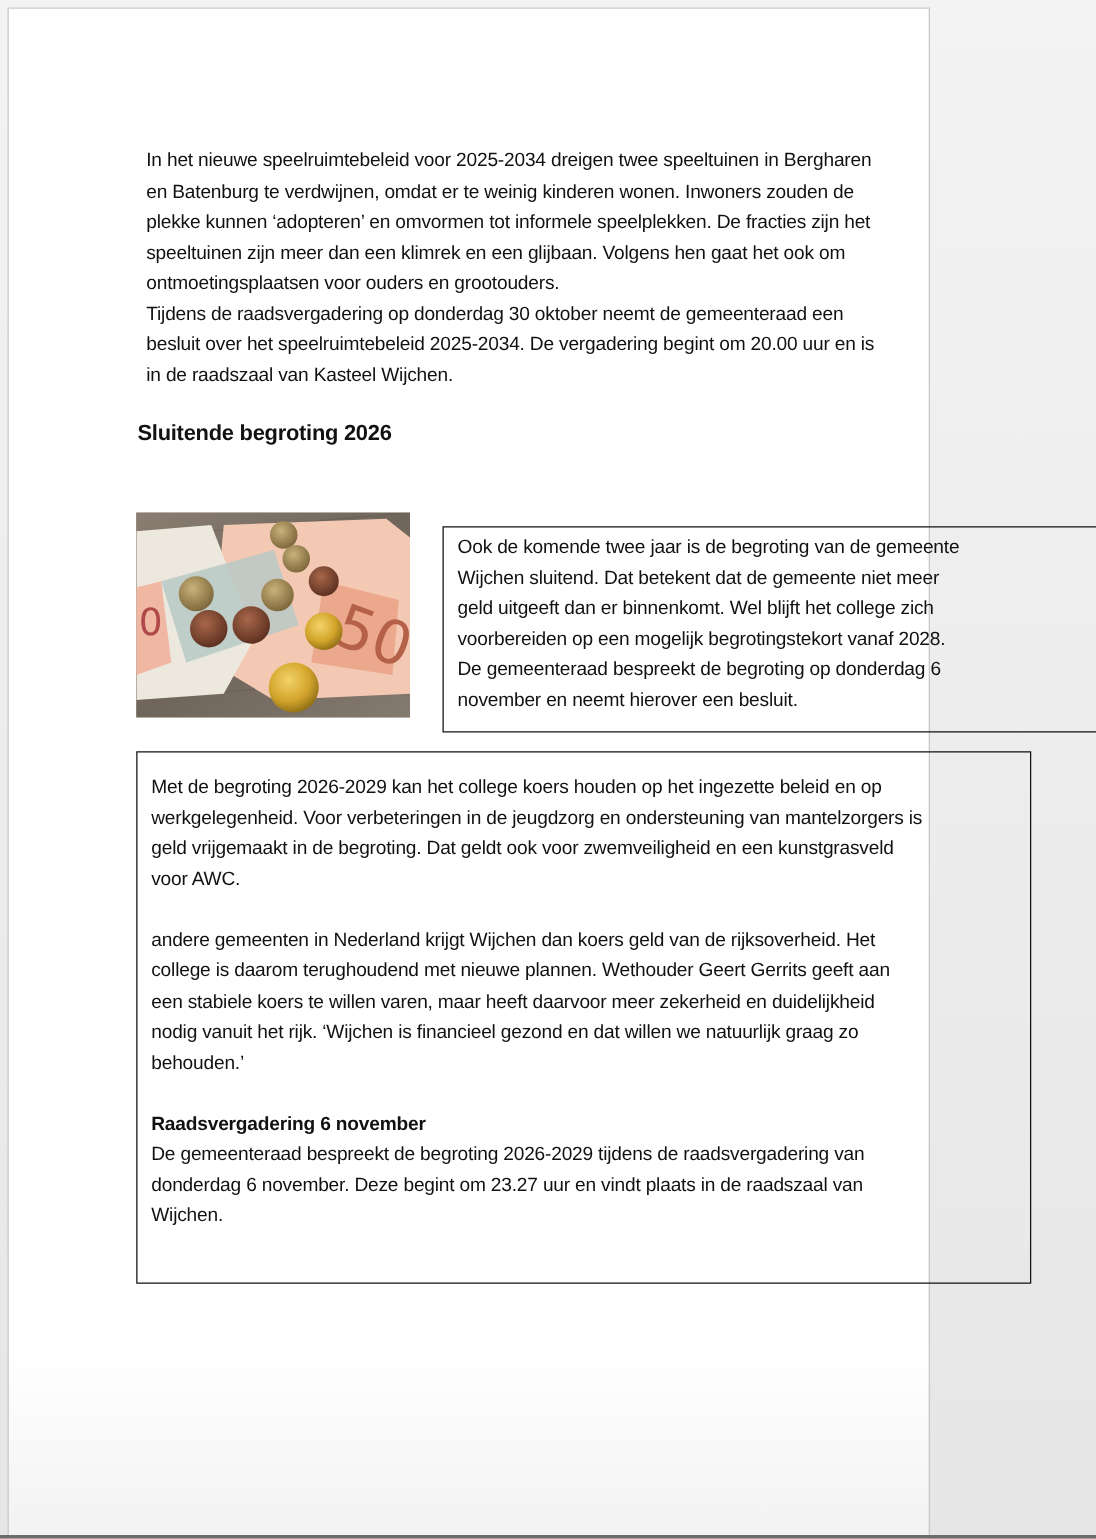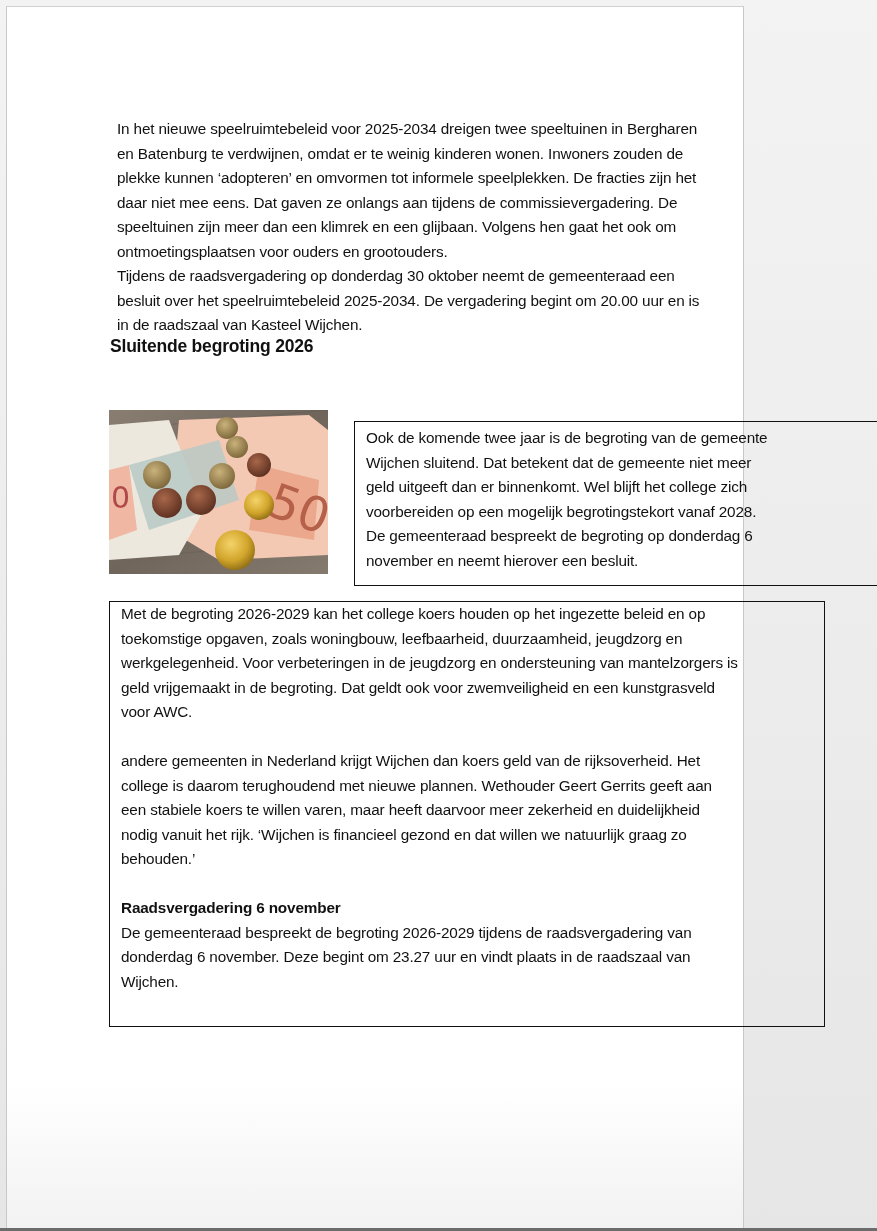--- a/index.html
+++ b/index.html
@@ -30,36 +30,35 @@
   .photo {
     position: absolute; left: 109px; top: 410px; width: 219px; height: 164px;
     overflow: hidden; background: #7d7266;
   }
   .box1 {
     position: absolute; left: 354px; top: 409px; width: 564px; height: 165px;
     border: 1px solid #111; box-sizing: border-box; padding: 4px 10px 0 11px; margin-top: 12px;
   }
   .box2 {
     position: absolute; left: 109px; top: 601px; width: 716px; height: 426px;
-    border: 1px solid #111; box-sizing: border-box; padding: 0 10px 0 11px;
+    border: 1px solid #111; box-sizing: border-box; padding: 16px 10px 0 11px;
   }
   .line { white-space: nowrap; font-size: 15.3px; line-height: 24.5px; letter-spacing: -0.15px; }
   .blank { height: 24.5px; }
   .bold { font-weight: bold; }
   .ital { }
 </style>
 </head>
 <body>
 
 <div class="page">
   <div class="p intro">
     <div>In het nieuwe speelruimtebeleid voor 2025-2034 dreigen twee speeltuinen in Bergharen</div>
     <div>en Batenburg te verdwijnen, omdat er te weinig kinderen wonen. Inwoners zouden de</div>
     <div>plekke kunnen ‘adopteren’ en omvormen tot informele speelplekken. De fracties zijn het</div>
-    <div>daar niet mee eens. Dat gaven ze onlangs aan tijdens de commissievergadering. De</div>
     <div>speeltuinen zijn meer dan een klimrek en een glijbaan. Volgens hen gaat het ook om</div>
     <div>ontmoetingsplaatsen voor ouders en grootouders.</div>
     <div>Tijdens de raadsvergadering op donderdag 30 oktober neemt de gemeenteraad een</div>
     <div>besluit over het speelruimtebeleid 2025-2034. De vergadering begint om 20.00 uur en is</div>
     <div>in de raadszaal van Kasteel Wijchen.</div>
   </div>
 </div>
 
 <h2 class="heading">Sluitende begroting 2026</h2>
 
@@ -116,21 +115,20 @@
   <div class="line">Wijchen sluitend. Dat betekent dat de gemeente niet meer</div>
   <div class="line">geld uitgeeft dan er binnenkomt. Wel blijft het college zich</div>
   <div class="line">voorbereiden op een mogelijk begrotingstekort vanaf 2028.</div>
   <div class="line">De gemeenteraad bespreekt de begroting op donderdag 6</div>
   <div class="line">november en neemt hierover een besluit.</div>
 </div>
 
 <div class="box2">
   <div>
     <div class="line">Met de begroting 2026-2029 kan het college koers houden op het ingezette beleid en op</div>
-    <div class="line">toekomstige opgaven, zoals woningbouw, leefbaarheid, duurzaamheid, jeugdzorg en</div>
     <div class="line">werkgelegenheid. Voor verbeteringen in de jeugdzorg en ondersteuning van mantelzorgers is</div>
     <div class="line">geld vrijgemaakt in de begroting. Dat geldt ook voor zwemveiligheid en een kunstgrasveld</div>
     <div class="line">voor AWC.</div>
   </div>
   <div class="blank"></div>
   <div>
     <div class="line">andere gemeenten in Nederland krijgt Wijchen dan koers geld van de rijksoverheid. Het</div>
     <div class="line">college is daarom terughoudend met nieuwe plannen. Wethouder Geert Gerrits geeft aan</div>
     <div class="line">een stabiele koers te willen varen, maar heeft daarvoor meer zekerheid en duidelijkheid</div>
     <div class="line">nodig vanuit het rijk. ‘Wijchen is financieel gezond en dat willen we natuurlijk graag zo</div>

